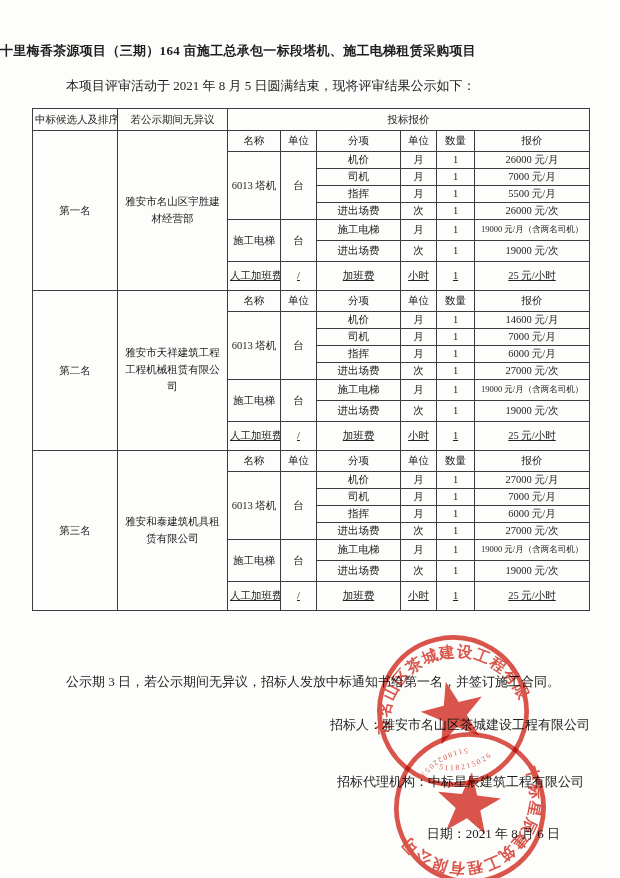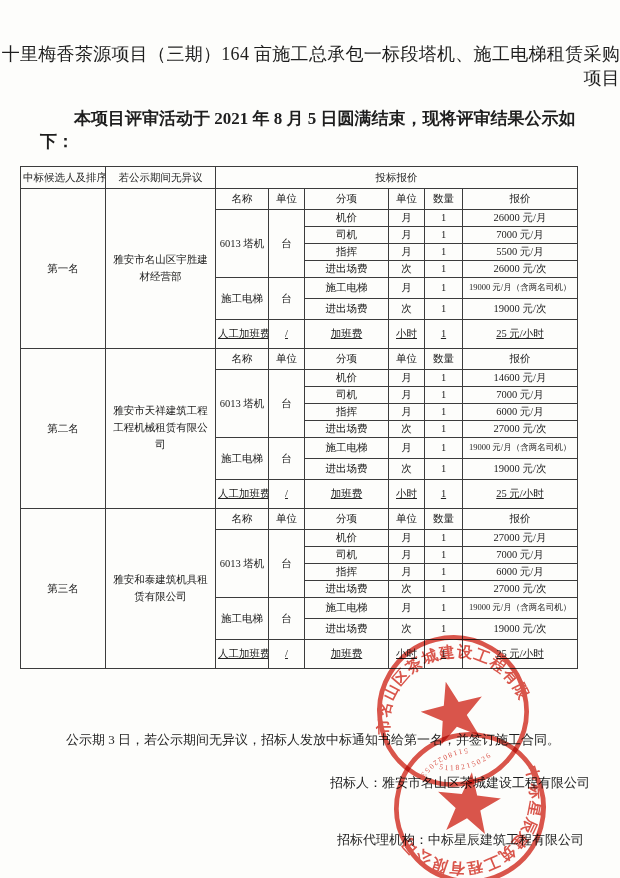--- a/index.html
+++ b/index.html
@@ -11,34 +11,33 @@
     position: relative;
     width: 620px;
     height: 878px;
     margin: 0 auto;
     background: #fdfdfb;
     color: #1e1e1e;
     overflow: hidden;
     padding-top: 42px;
   }
   .doc-title {
-    text-align: right;
-    font-size: 18px;
-    font-weight: normal;
+    text-align: left;
+    font-size: 13px;
+    font-weight: bold;
     letter-spacing: 0.3px;
   }
   .intro-par {
     margin: 17px 30px 0 40px;
     text-indent: 2em;
-    font-size: 17px;
-    font-weight: bold;
+    font-size: 13px;
   }
   table.bid-table {
     width: 557px;
-    margin: 13px 0 0 20px;
+    margin: 13px 0 0 32px;
     border-collapse: collapse;
     table-layout: fixed;
     font-size: 10.5px;
     color: #222;
   }
   .bid-table th, .bid-table td {
     border: 1px solid #3c3c3c;
     text-align: center;
     vertical-align: middle;
     font-weight: normal;

